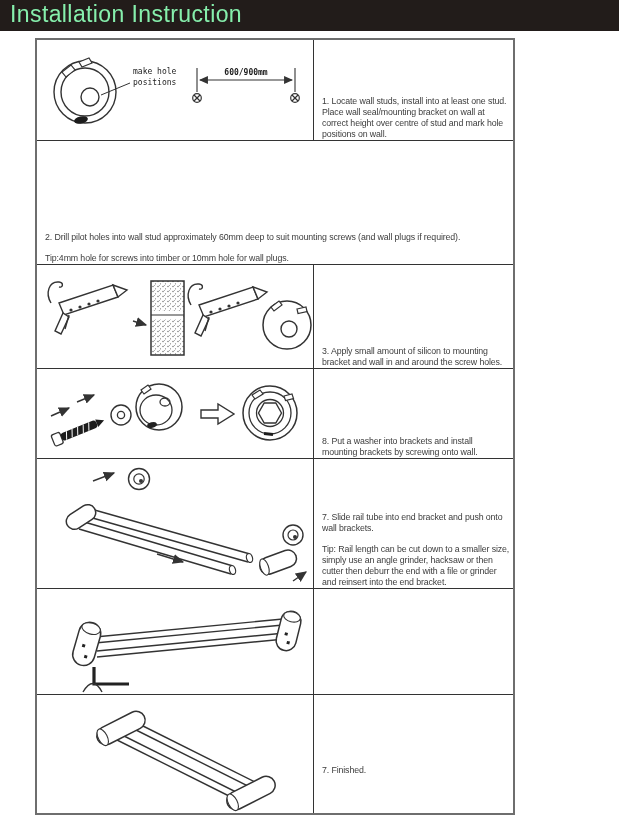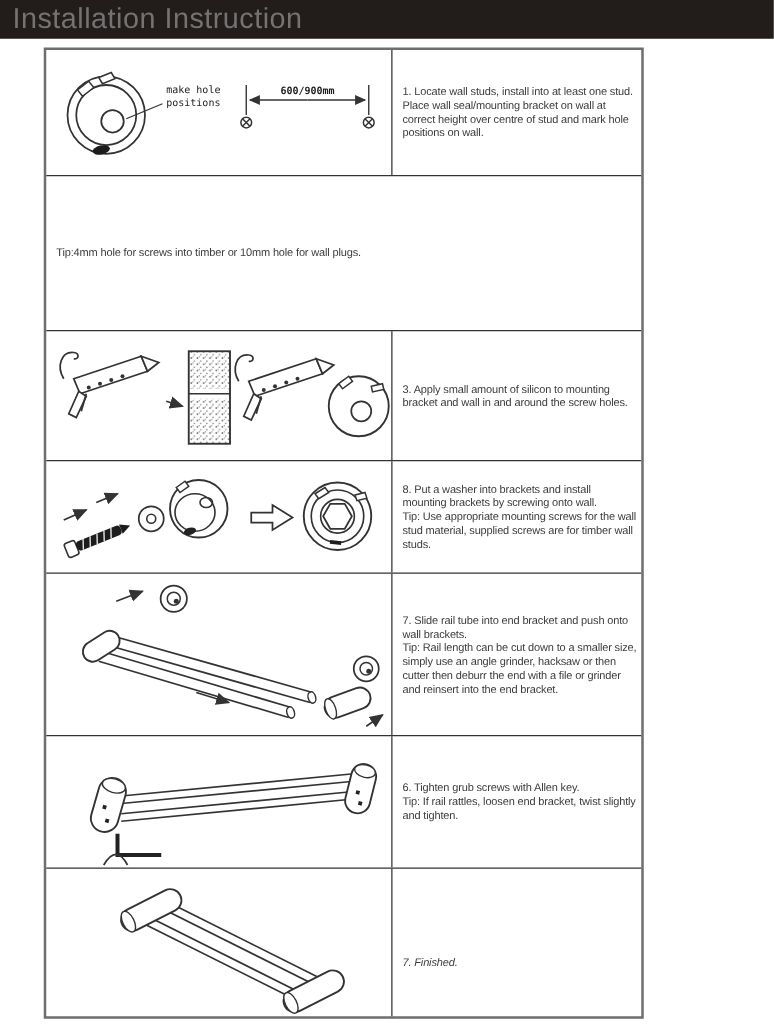--- a/index.html
+++ b/index.html
@@ -6,39 +6,39 @@
   body{
     width:619px;height:822px;background:#ffffff;
     font-family:"Liberation Sans", sans-serif;
     color:#3c3c3c;position:relative;overflow:hidden;
   }
   .banner{
     position:absolute;left:0;top:0;width:619px;height:31px;
     background:#221c1a;display:flex;align-items:center;
   }
   .banner h1{
-    margin:0;padding:0 0 2px 10px;color:#737373;font-size:23px;
+    margin:0;padding:0 0 2px 10px;color:#86efac;font-size:23px;
     font-weight:500;letter-spacing:.4px;line-height:1;
   }
   .itable{
     position:absolute;left:35px;top:38px;width:480px;height:777px;
     border:2px solid #6e6e6e;box-sizing:border-box;background:#fff;
   }
   .row{display:flex;border-bottom:1px solid #333;box-sizing:border-box;}
   .row:last-child{border-bottom:none;}
   .cell{box-sizing:border-box;}
   .img{width:277px;border-right:1px solid #333;overflow:hidden;}
   .img svg{display:block;}
   .txt{
-    flex:1;display:flex;flex-direction:column;justify-content:center;
+    flex:1;display:flex;flex-direction:column;justify-content:flex-end;
     padding:0 3px 0 8px;font-size:8.8px;line-height:11px;letter-spacing:-.12px;
   }
-  .txt.low{justify-content:flex-start;padding-top:70px;font-style:italic;}
+  .txt.low{justify-content:flex-start;padding-top:70px;}
   .t{margin:0;white-space:pre-line;}
-  .tip{}
+  .tip{margin-top:10px;}
   .mono{font-family:"DejaVu Sans Mono", monospace;font-size:8px;fill:#222;}
   .mono.big{font-size:10px;}
   .dim{font-weight:bold;fill:#1d1d1d;}
   .ln{stroke:#333;stroke-width:1.4;fill:none;}
 </style>
 </head>
 <body>
 
 <svg width="0" height="0" style="position:absolute">
   <defs>
@@ -91,20 +91,21 @@
       </svg>
     </div>
     <div class="cell txt">
       <p class="t">1. Locate wall studs, install into at least one stud.
 Place wall seal/mounting bracket on wall at correct height over centre of stud and mark hole positions on wall.</p>
     </div>
   </div>
 
   <div class="row" style="height:124px">
     <div class="cell txt">
+      <p class="t">2. Drill pilot holes into wall stud approximately 60mm deep to suit mounting screws (and wall plugs if required).</p>
       <p class="t tip">Tip:4mm hole for screws into timber or 10mm hole for wall plugs.</p>
     </div>
   </div>
 
   <div class="row" style="height:104px">
     <div class="cell img">
       <svg width="276" height="102" viewBox="0 0 276 102">
         <defs>
           <g id="gun3">
             <path d="M12,30 L66,12 L71,24 L17,42 Z" fill="#fff" stroke="#333" stroke-width="1.4"></path>
@@ -169,21 +170,20 @@
           <circle cx="233" cy="44" r="13.5" fill="none" stroke="#333" stroke-width="1.3"></circle>
           <polygon points="244.5,44 238.8,34 227.2,34 221.5,44 227.2,54 238.8,54" fill="none" stroke="#333" stroke-width="1.4"></polygon>
           <path d="M215,26 l8,-5 l3,4 l-8,5 z" fill="#fff" stroke="#333" stroke-width="1.2"></path>
           <path d="M247,27 l8,-2 l1.5,4.5 l-8,2 z" fill="#fff" stroke="#333" stroke-width="1.2"></path>
           <rect x="227" y="63.5" width="9" height="3" fill="#1d1d1d" transform="rotate(6 231 65)"></rect>
         </g>
       </svg>
     </div>
     <div class="cell txt">
       <p class="t">8. Put a washer into brackets and install mounting brackets by screwing onto wall.</p>
-      <p class="t tip">Tip: Use appropriate mounting screws for the wall stud material, supplied screws are for timber wall studs.</p>
     </div>
   </div>
 
   <div class="row" style="height:130px">
     <div class="cell img">
       <svg width="276" height="128" viewBox="0 0 276 128">
         <g class="ln">
           <line x1="54" y1="50" x2="213" y2="95"></line>
           <line x1="52" y1="58" x2="211" y2="103"></line>
           <line x1="44" y1="62" x2="196" y2="107"></line>
@@ -237,24 +237,20 @@
         <g transform="rotate(14 252 40)">
           <rect x="242" y="22" width="20" height="40" rx="10" fill="#fff" stroke="#333" stroke-width="1.5"></rect>
           <ellipse cx="252" cy="27.5" rx="8.5" ry="5" fill="#fff" stroke="#333" stroke-width="1.1"></ellipse>
           <rect x="249" y="44" width="3" height="3" fill="#222"></rect>
           <rect x="253" y="52" width="3" height="3" fill="#222"></rect>
         </g>
         <path d="M57,78 V95 H92" stroke="#222" stroke-width="3.2" fill="none"></path>
         <path d="M46,103 Q56,86 65,103" stroke="#333" stroke-width="1.4" fill="none"></path>
       </svg>
     </div>
-    <div class="cell txt">
-      <p class="t">6. Tighten grub screws with Allen key.</p>
-      <p class="t tip">Tip: If rail rattles, loosen end bracket, twist slightly and tighten.</p>
-    </div>
   </div>
 
   <div class="row" style="height:118px">
     <div class="cell img">
       <svg width="276" height="117" viewBox="0 0 276 117">
         <g class="ln">
           <line x1="72" y1="41" x2="200" y2="105"></line>
           <line x1="79" y1="37" x2="207" y2="101"></line>
           <line x1="91" y1="31" x2="219" y2="95"></line>
           <line x1="98" y1="27" x2="226" y2="91"></line>

